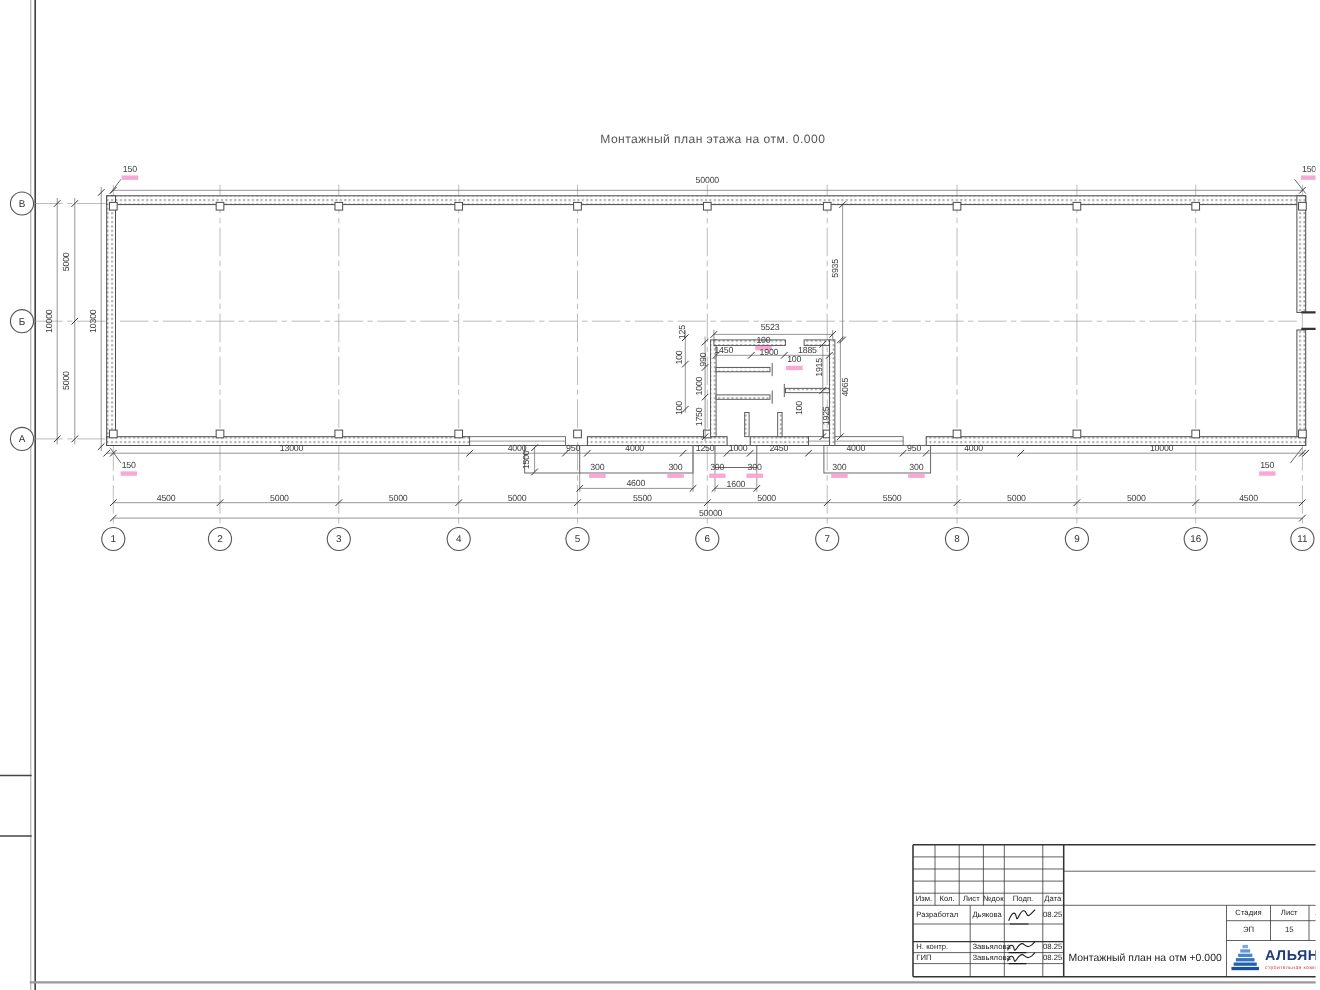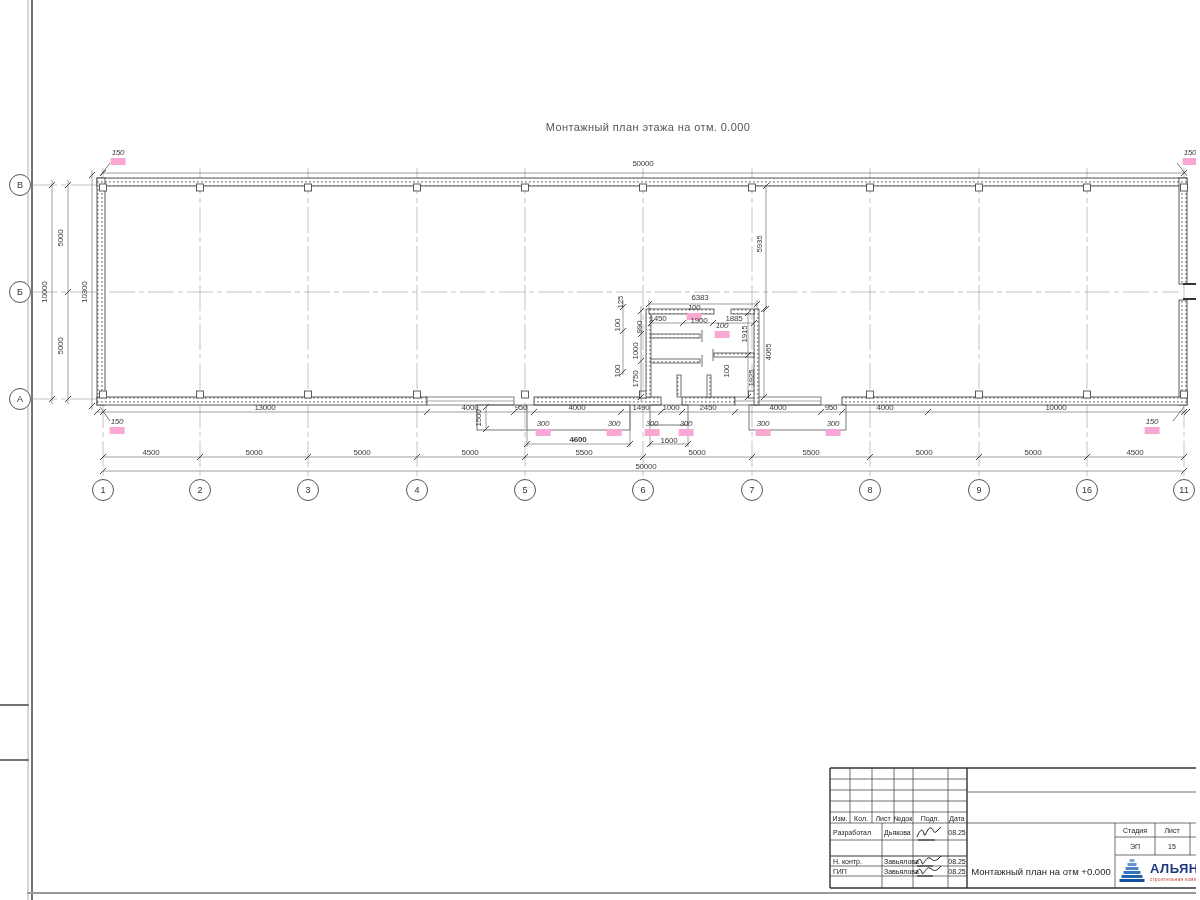--- a/index.html
+++ b/index.html
@@ -1,21 +1,21 @@
 <!DOCTYPE html>
 <html><head>
 <meta charset="utf-8">
 <style>
   html,body{margin:0;padding:0;background:#fff;}
   #sheet{position:relative;width:1196px;height:900px;background:#ffffff;overflow:hidden;
          font-family:"Liberation Sans",sans-serif;}
   #draw{position:absolute;left:0;top:0;}
   .dl{position:absolute;font-size:8px;color:#3d3d3d;white-space:nowrap;line-height:1;
       transform:translate(-50%,-50%);letter-spacing:-0.2px;}
-  .dl.ul{border-bottom:7px solid #f9a8d4;padding:0 1px 1px 1px;font-style:italic;}
+  .dl.ul{border-bottom:4px solid #f9a8d4;padding:0 1px 1px 1px;}
   .axc{position:absolute;width:20px;height:20px;border:1px solid #555;border-radius:50%;
        background:#fff;transform:translate(-50%,-50%);display:flex;align-items:center;
        justify-content:center;font-size:9px;color:#333;line-height:1;}
   #sheet-title{position:absolute;left:648px;top:127px;transform:translate(-50%,-50%);
        font-size:11px;color:#555;letter-spacing:0.4px;white-space:nowrap;}
   .tbt{position:absolute;font-size:7px;color:#222;transform:translate(-50%,-50%);
        white-space:nowrap;line-height:1;}
   .tbl{position:absolute;font-size:7px;color:#222;transform:translate(0,-50%);
        white-space:nowrap;line-height:1;}
   #doc-title{position:absolute;left:1041px;top:871px;transform:translate(-50%,-50%);
@@ -276,53 +276,53 @@
 
   <div id="labels">
       <span class="dl" style="left: 643px; top: 164px;">50000</span>
       <span class="dl ul" style="left: 118px; top: 157px;">150</span>
       <span class="dl ul" style="left: 1190px; top: 157px;">150</span>
       <span class="dl" style="left: 61px; top: 238px; transform: translate(-50%, -50%) rotate(-90deg);">5000</span>
       <span class="dl" style="left: 61px; top: 346px; transform: translate(-50%, -50%) rotate(-90deg);">5000</span>
       <span class="dl" style="left: 45px; top: 292px; transform: translate(-50%, -50%) rotate(-90deg);">10000</span>
       <span class="dl" style="left: 85px; top: 292px; transform: translate(-50%, -50%) rotate(-90deg);">10300</span>
       <span class="dl" style="left: 760px; top: 244px; transform: translate(-50%, -50%) rotate(-90deg);">5935</span>
-      <span class="dl" style="left: 700px; top: 298px;">6383</span>
+      <span class="dl" style="left: 700px; top: 298px;">5523</span>
       <span class="dl" style="left: 621px; top: 302px; transform: translate(-50%, -50%) rotate(-90deg);">125</span>
       <span class="dl" style="left: 618px; top: 325px; transform: translate(-50%, -50%) rotate(-90deg);">100</span>
       <span class="dl" style="left: 640px; top: 327px; transform: translate(-50%, -50%) rotate(-90deg);">990</span>
       <span class="dl" style="left: 636px; top: 351px; transform: translate(-50%, -50%) rotate(-90deg);">1000</span>
       <span class="dl" style="left: 618px; top: 371px; transform: translate(-50%, -50%) rotate(-90deg);">100</span>
       <span class="dl" style="left: 636px; top: 379px; transform: translate(-50%, -50%) rotate(-90deg);">1750</span>
       <span class="dl" style="left: 658px; top: 319px;">1450</span>
       <span class="dl ul" style="left: 694px; top: 312px;">100</span>
       <span class="dl" style="left: 699px; top: 321px;">1900</span>
       <span class="dl" style="left: 734px; top: 319px;">1885</span>
       <span class="dl ul" style="left: 722px; top: 330px;">100</span>
       <span class="dl" style="left: 745px; top: 334px; transform: translate(-50%, -50%) rotate(-90deg);">1915</span>
       <span class="dl" style="left: 769px; top: 352px; transform: translate(-50%, -50%) rotate(-90deg);">4065</span>
       <span class="dl" style="left: 727px; top: 371px; transform: translate(-50%, -50%) rotate(-90deg);">100</span>
       <span class="dl" style="left: 752px; top: 378px; transform: translate(-50%, -50%) rotate(-90deg);">1925</span>
       <span class="dl" style="left: 265px; top: 408px;">13000</span>
       <span class="dl" style="left: 470px; top: 408px;">4000</span>
       <span class="dl" style="left: 521px; top: 408px;">950</span>
       <span class="dl" style="left: 577px; top: 408px;">4000</span>
-      <span class="dl" style="left: 641px; top: 408px;">1490</span>
+      <span class="dl" style="left: 641px; top: 408px;">1250</span>
       <span class="dl" style="left: 671px; top: 408px;">1000</span>
       <span class="dl" style="left: 708px; top: 408px;">2450</span>
       <span class="dl" style="left: 778px; top: 408px;">4000</span>
       <span class="dl" style="left: 831px; top: 408px;">950</span>
       <span class="dl" style="left: 885px; top: 408px;">4000</span>
       <span class="dl" style="left: 1056px; top: 408px;">10000</span>
       <span class="dl ul" style="left: 117px; top: 426px;">150</span>
       <span class="dl ul" style="left: 1152px; top: 426px;">150</span>
       <span class="dl" style="left: 479px; top: 418px; transform: translate(-50%, -50%) rotate(-90deg);">1500</span>
       <span class="dl ul" style="left: 543px; top: 428px;">300</span>
       <span class="dl ul" style="left: 614px; top: 428px;">300</span>
-      <span class="dl" style="left: 578px; top: 440px; font-weight: bold;">4600</span>
+      <span class="dl" style="left: 578px; top: 440px;">4600</span>
       <span class="dl ul" style="left: 652px; top: 428px;">300</span>
       <span class="dl ul" style="left: 686px; top: 428px;">300</span>
       <span class="dl" style="left: 669px; top: 441px;">1600</span>
       <span class="dl ul" style="left: 763px; top: 428px;">300</span>
       <span class="dl ul" style="left: 833px; top: 428px;">300</span>
       <span class="dl" style="left: 151px; top: 453px;">4500</span>
       <span class="dl" style="left: 254px; top: 453px;">5000</span>
       <span class="dl" style="left: 362px; top: 453px;">5000</span>
       <span class="dl" style="left: 470px; top: 453px;">5000</span>
       <span class="dl" style="left: 584px; top: 453px;">5500</span>

